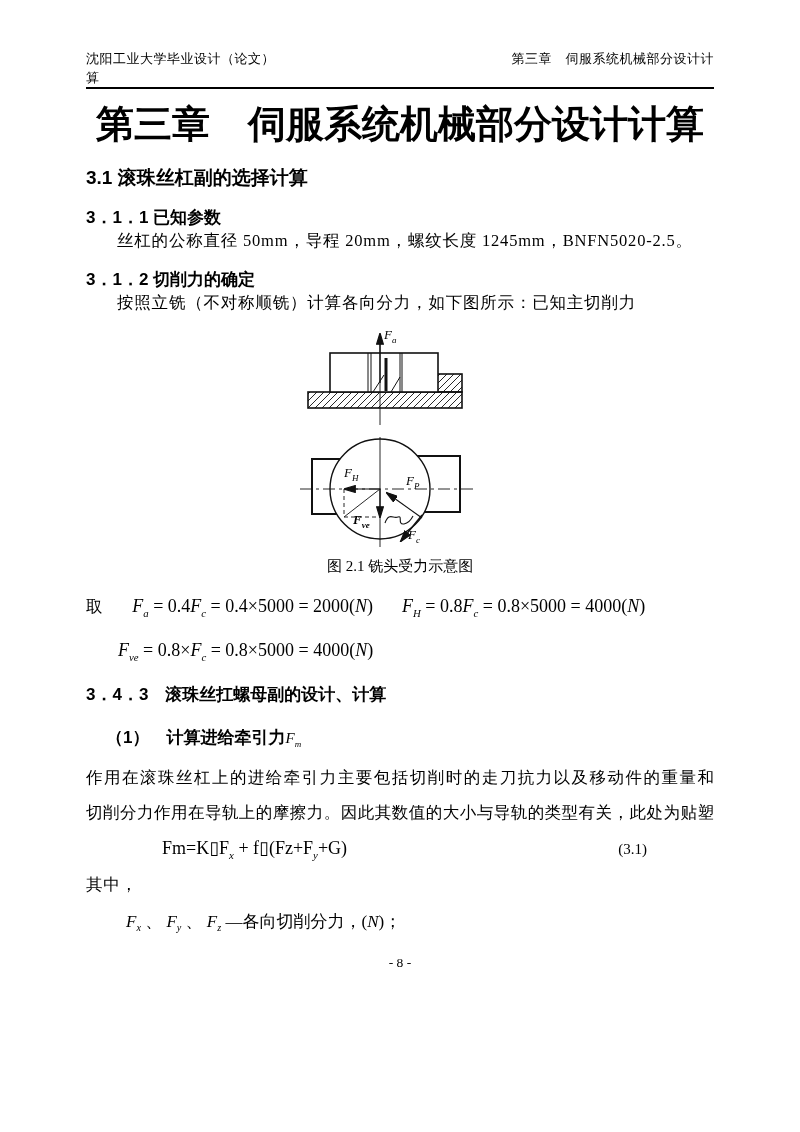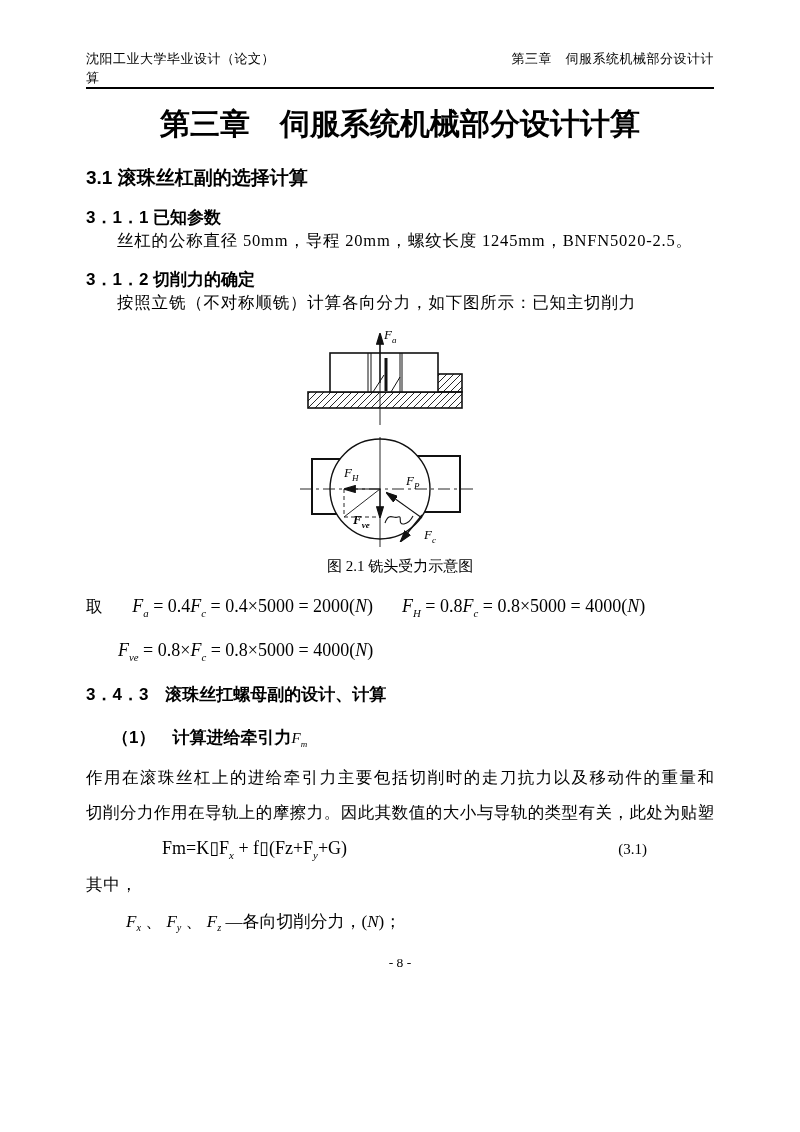--- a/index.html
+++ b/index.html
@@ -6,26 +6,26 @@
   html,body { background:#ffffff; }
   .page {
     width:800px; height:1132px; margin:0 auto; background:#fff; color:#000;
     padding:0 86px; position:relative; overflow:hidden;
     font-family:"Liberation Serif","DejaVu Serif",serif;
   }
   
   .header { padding-top:49px; border-bottom:2px solid #000; font-size:13px; line-height:19px; letter-spacing:0.5px; }
   .header-line { display:flex; justify-content:space-between; }
   
-  .title { margin-top:14px; text-align:center; font-family:"Liberation Sans","DejaVu Sans",sans-serif; font-weight:700; font-size:30px; line-height:42px; }
+  .title { margin-top:14px; text-align:center; font-family:"Liberation Sans","DejaVu Sans",sans-serif; font-weight:700; font-size:38px; line-height:42px; }
   .h2 { margin-top:20px; font-family:"Liberation Sans","DejaVu Sans",sans-serif; font-weight:700; font-size:19px; line-height:26px; }
   .h3 { margin-top:15px; font-family:"Liberation Sans","DejaVu Sans",sans-serif; font-weight:700; font-size:17px; line-height:24px; }
   .h3.s312 { margin-top:16px; }
   .h3.s313 { margin-top:18px; }
-  .h3.sub  { margin-top:19px; margin-left:26px; }
+  .h3.sub  { margin-top:19px; margin-left:20px; }
   .h3.sub .math { font-weight:400; font-size:15px; }
   
   .body { font-size:16.5px; line-height:22px; letter-spacing:0.8px; }
   .indent { text-indent:31px; }
   
   .math { font-family:"Liberation Serif","DejaVu Serif",serif; font-size:18px; letter-spacing:0; }
   .math i { font-style:italic; }
   .math sub { font-size:0.6em; font-style:italic; line-height:0; }
   .formula-line { margin-top:12px; line-height:22px; margin-left:6px; }
   .qu-line { margin-top:15px; line-height:28px; }
@@ -118,21 +118,21 @@
         <line x1="80" y1="164" x2="80" y2="192" stroke-width="1.2" marker-end="url(#ah)"></line>
         <line x1="122" y1="193" x2="87" y2="168" stroke-width="1.1" marker-end="url(#ah)"></line>
         <line x1="122" y1="190" x2="101" y2="216" stroke-width="1.4" marker-end="url(#ah)"></line>
         <path d="M85,198 c4,-11 8,-4 13,-6 c5,-2 -1,8 6,7 c5,-1 7,-4 9,-8" fill="none" stroke-width="1.1"></path>
       </g>
     </svg>
     <span class="fig-label" style="left:84px; top:2px;"><i>F</i><sub>a</sub></span>
     <span class="fig-label" style="left:44px; top:140px;"><i>F</i><sub>H</sub></span>
     <span class="fig-label" style="left:106px; top:148px;"><i>F</i><sub>P</sub></span>
     <span class="fig-label" style="left:53px; top:187px;font-weight:bold;"><i>F</i><sub>ve</sub></span>
-    <span class="fig-label" style="left:124px; top:202px;"><i>F</i><sub>c</sub></span>
+    <span class="fig-label" style="left:108px; top:202px;"><i>F</i><sub>c</sub></span>
   </div>
 
   <div class="caption">图 2.1 铣头受力示意图</div>
 
   <div class="qu-line body">
     <span>取</span>
     <span class="math"><i>F</i><sub>a</sub> = 0.4<i>F</i><sub>c</sub> = 0.4×5000 = 2000(<i>N</i>)</span>
     <span class="math"><i>F</i><sub>H</sub> = 0.8<i>F</i><sub>c</sub> = 0.8×5000 = 4000(<i>N</i>)</span>
   </div>
 

